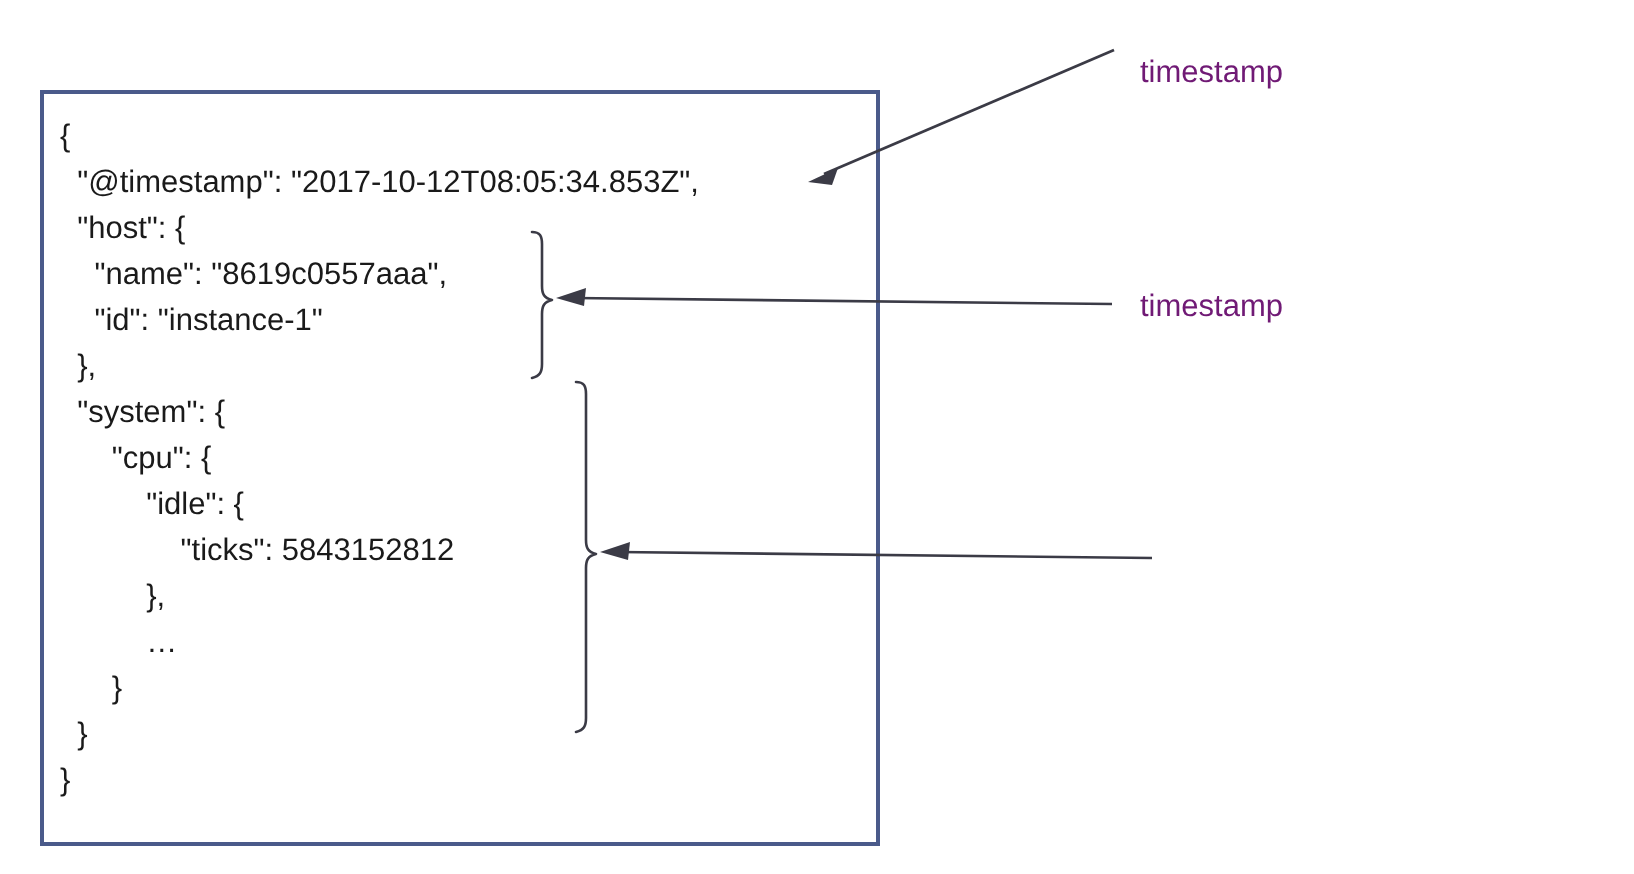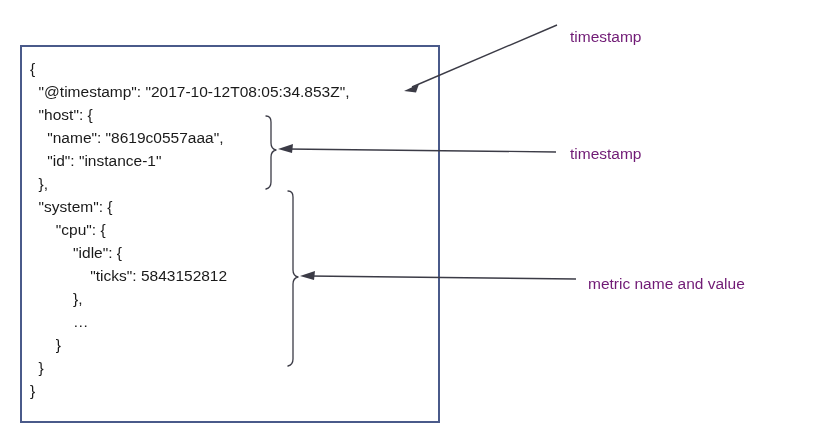--- a/index.html
+++ b/index.html
@@ -125,15 +125,14 @@
     <g>
       <line x1="576" y1="279" x2="309" y2="276" stroke="#3b3b46" stroke-width="1.3"></line>
       <polygon points="300,276 315,271 314,280" fill="#3b3b46"></polygon>
     </g>
   </svg>
 
   <div class="annot-label" id="label-timestamp">timestamp</div>
 
   <div class="annot-label" id="label-dimensions">timestamp</div>
 
-  <div class="annot-label" id="label-metric">metric name and value</div>
 
 </div>
 
 </body></html>

